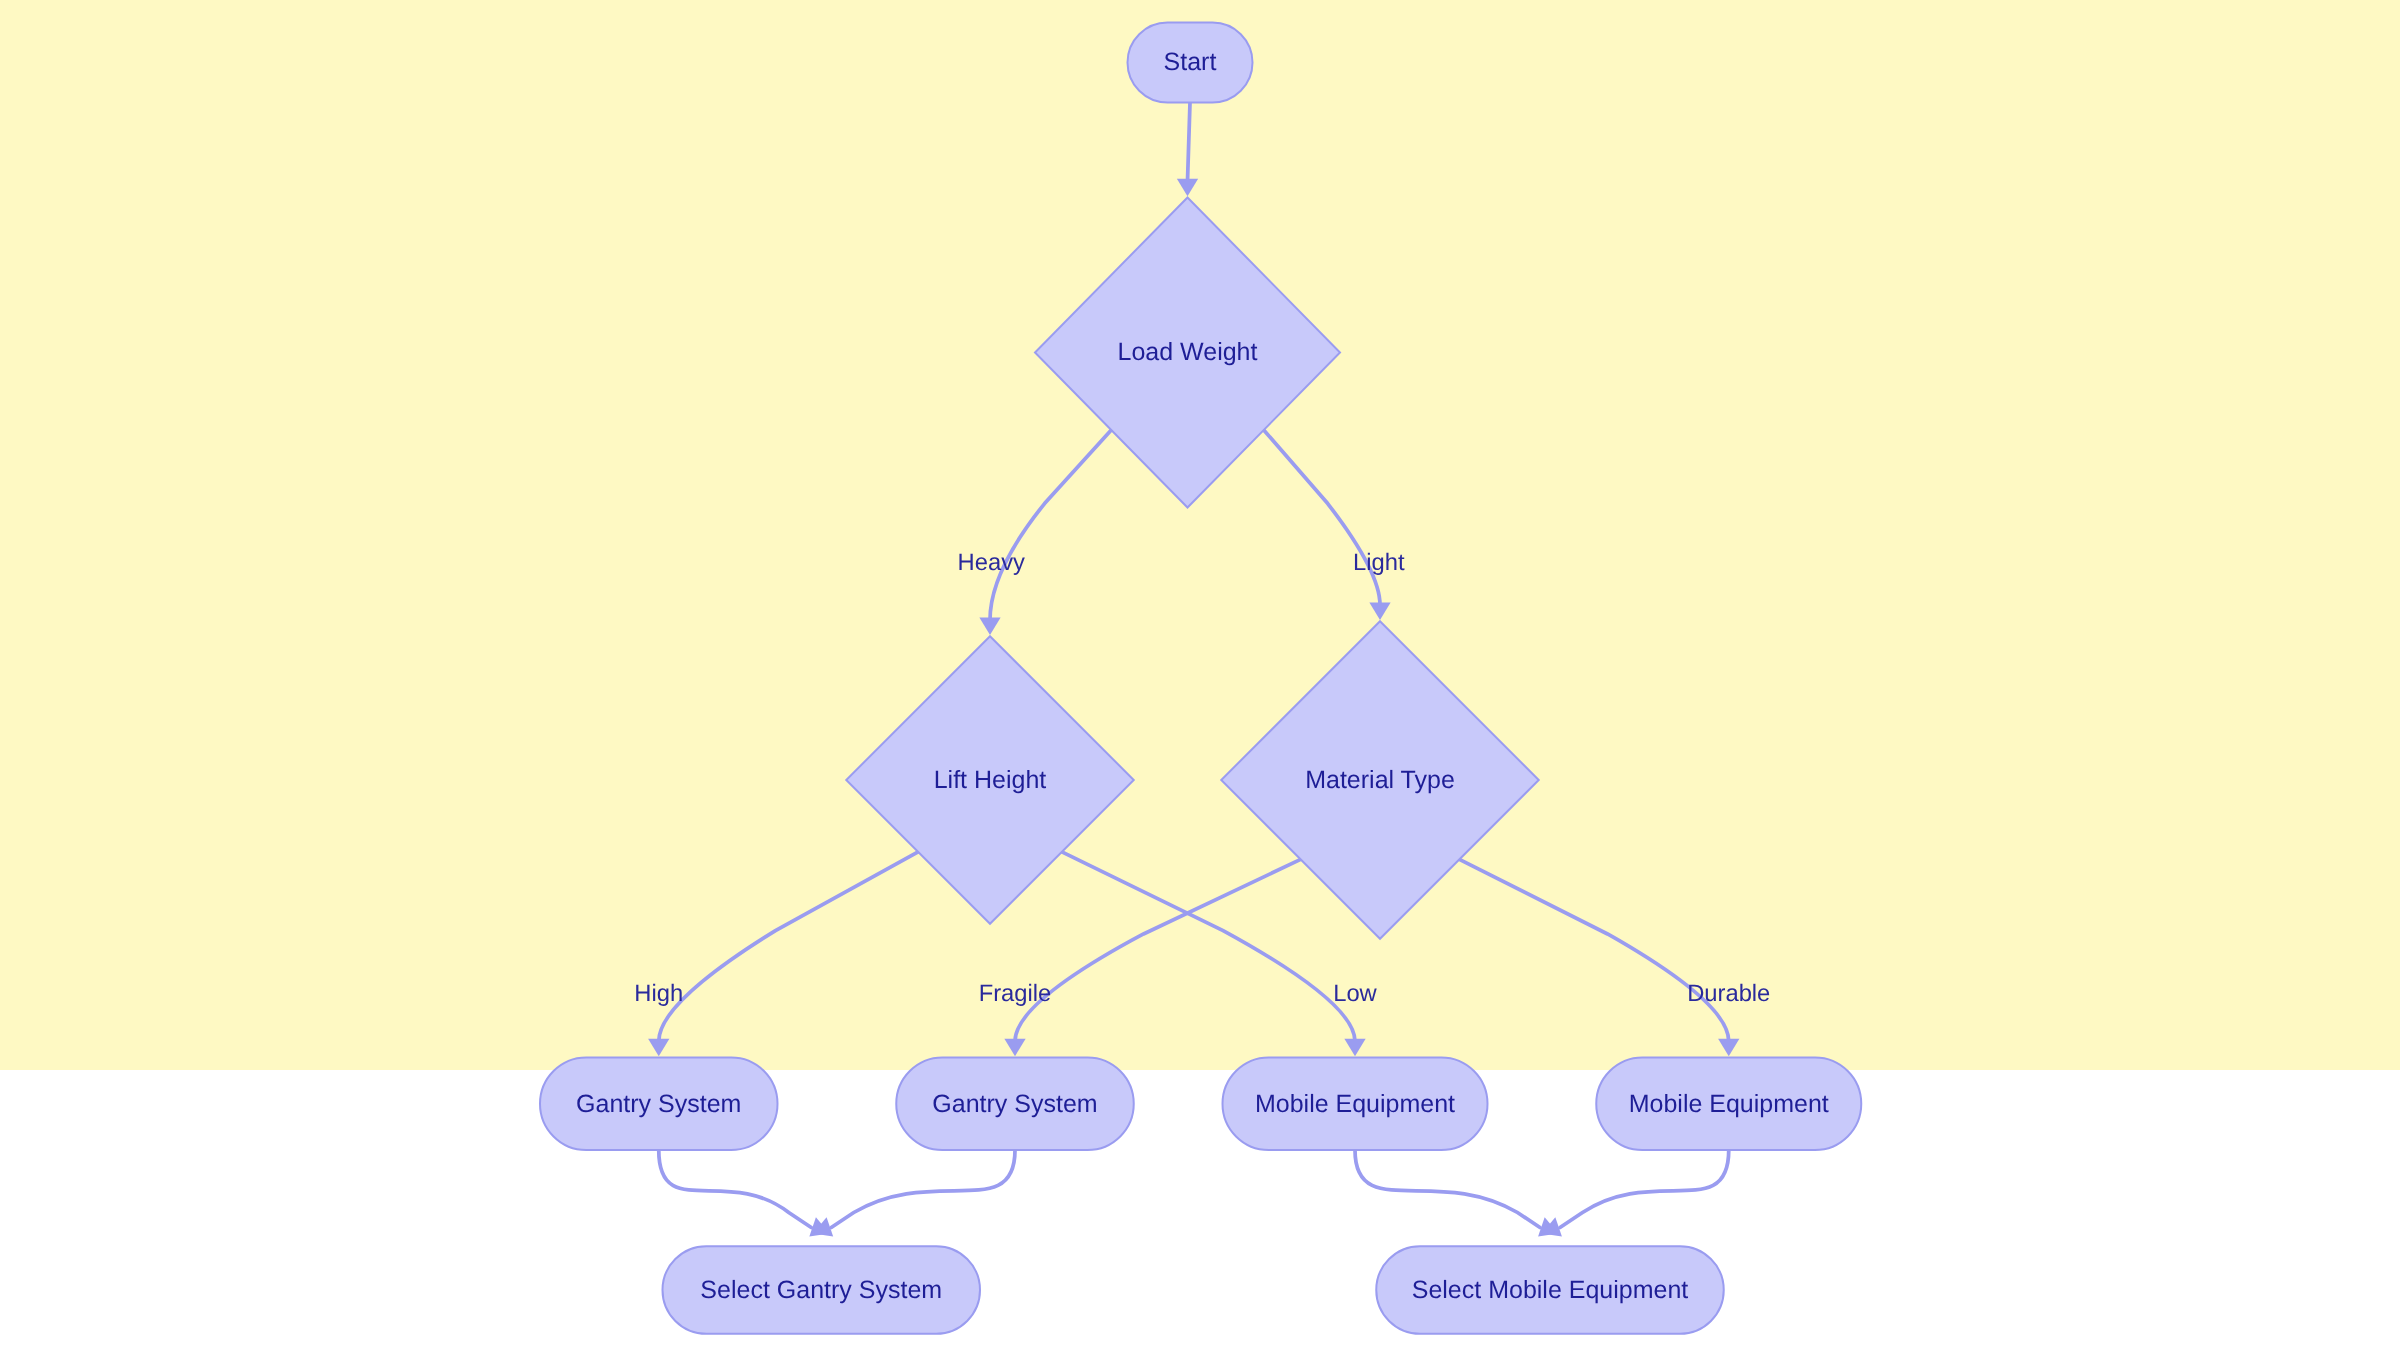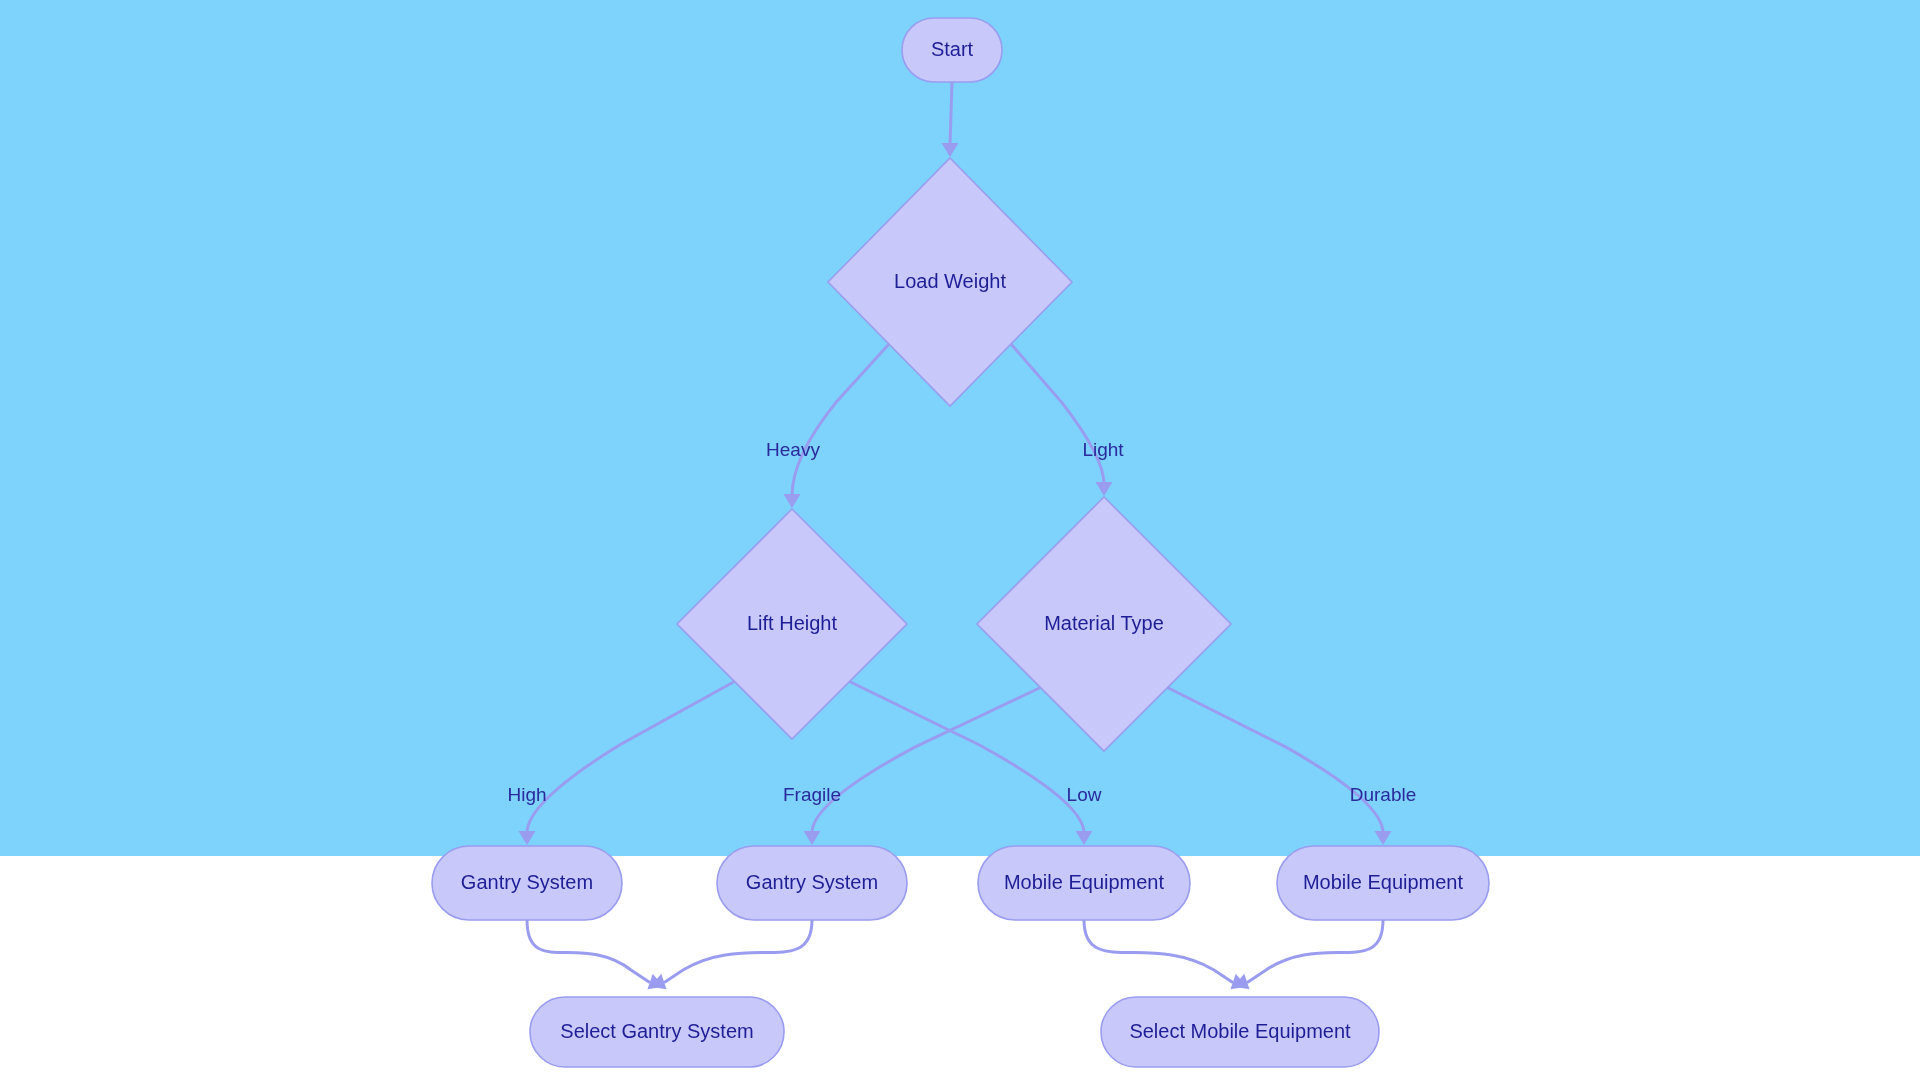--- a/index.html
+++ b/index.html
@@ -9,21 +9,21 @@
     background: #ffffff;
     width: 1920px;
     height: 1080px;
     overflow: hidden;
     font-family: "Liberation Sans", "DejaVu Sans", sans-serif;
   }
   #flow-root {
     position: relative;
     width: 1920px;
     height: 856px;
-    background: #7dd3fc;
+    background: #fef9c3;
   }
   #flow-svg {
     position: absolute;
     inset: 0;
     width: 1920px;
     height: 1080px;
     display: block;
   }
   .node-text {
     font-family: "Liberation Sans", "DejaVu Sans", sans-serif;

